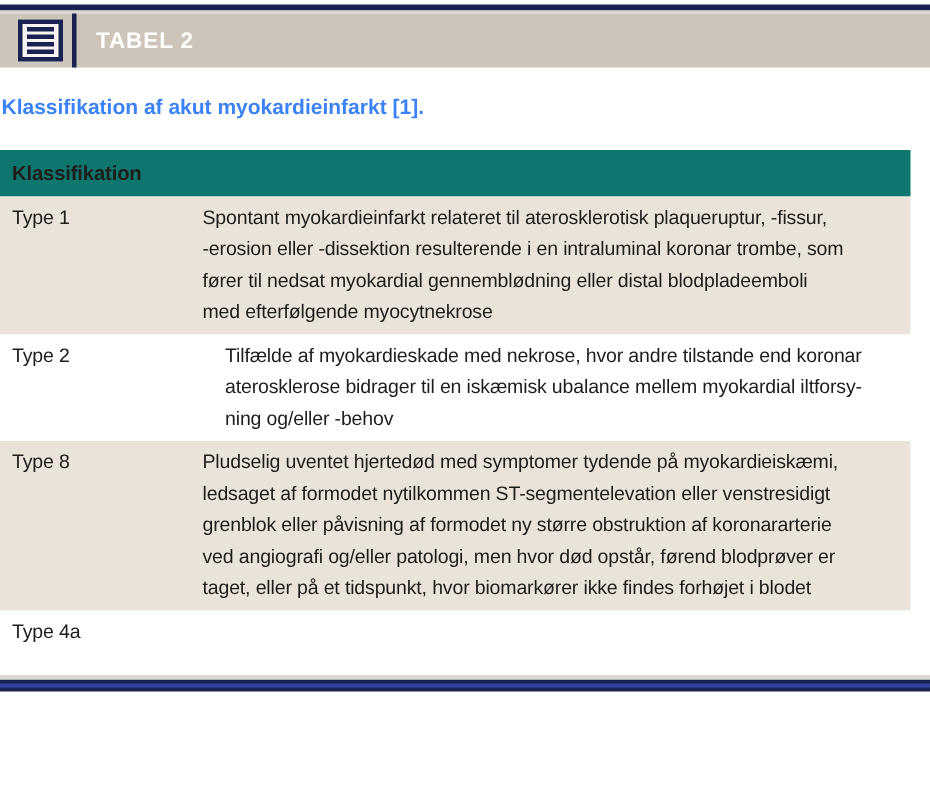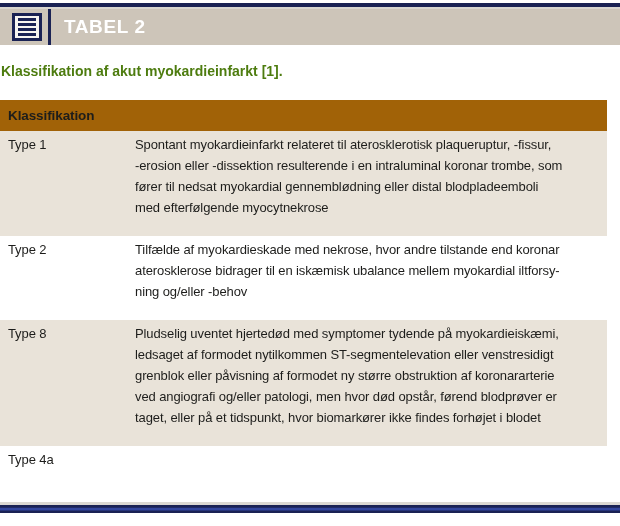--- a/index.html
+++ b/index.html
@@ -40,54 +40,54 @@
   .banner-divider {
     width: 3px;
     height: 36px;
     background: #1a2254;
     margin-left: 6px;
   }
   .banner-title {
     margin-left: 13px;
     color: #ffffff;
     font-weight: bold;
-    font-size: 19px;
+    font-size: 15px;
     letter-spacing: 0.6px;
   }
 
   
   .caption {
     margin: 17px 0 0 1px;
     font-size: 14px;
     font-weight: bold;
     line-height: 18px;
-    color: #4d7c0f;
+    color: #3b82f6;
   }
 
   
   .tbl {
     margin-top: 20px;
     width: 607px;
     font-size: 13px;
     letter-spacing: -0.1px;
   }
   .row {
     display: grid;
     grid-template-columns: 135px 1fr;
   }
-  .row-head { background: #a16207; }
+  .row-head { background: #0f766e; }
   .row-head .cell {
     font-weight: bold;
     font-size: 13.5px;
     padding-top: 5px;
     padding-bottom: 5px;
   }
   .row-shaded { background: #e9e3d9; }
-  .row-plain { background: #ffffff; }
-  .cell { line-height: 21px; padding-top: 3px; padding-bottom: 18px; }
+  .row-plain { background: #ffffff; gap: 15px; }
+  .cell { line-height: 21px; padding-top: 3px; padding-bottom: 5px; }
   .cell-type { padding-left: 8px; }
   .cell-desc { padding-right: 8px; white-space: pre-line; }
 
   
   .bottom-rule {
     margin-top: 14px;
     width: 100%;
     height: 11px;
     border-top: 3px solid #dbd8d2;
     background: linear-gradient(

